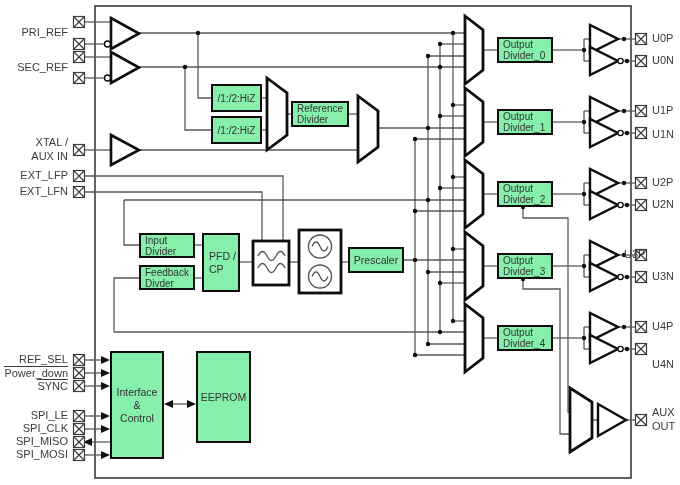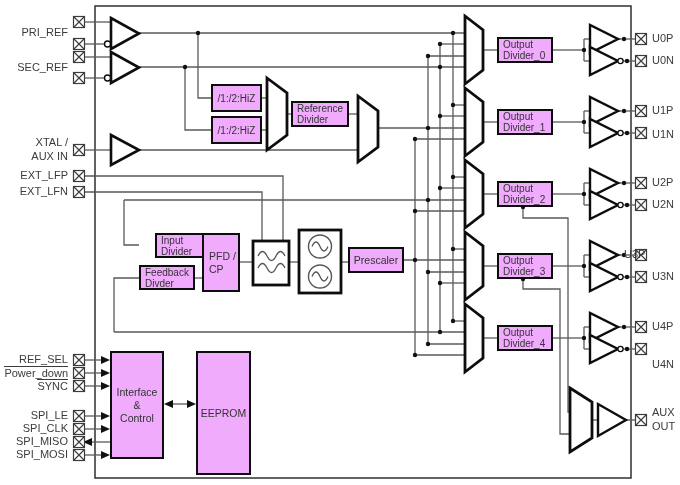--- a/index.html
+++ b/index.html
@@ -2,21 +2,21 @@
 <html><head>
 <meta charset="utf-8">
 <style>
   html,body{margin:0;padding:0;background:#ffffff;}
   #canvas{position:relative;width:680px;height:485px;background:#fff;overflow:hidden;
           font-family:"Liberation Sans","DejaVu Sans",sans-serif;color:#3b3b3b;}
   svg{position:absolute;left:0;top:0;}
   .lbl{position:absolute;font-size:11px;line-height:13px;white-space:nowrap;color:#3b3b3b;}
   .lbl.r{text-align:right;}
   .ovl{border-top:1.3px solid #3b3b3b;}
-  .blk{position:absolute;box-sizing:border-box;background:#f0abfc;border:2.6px solid #0d0d0d;
+  .blk{position:absolute;box-sizing:border-box;background:#86efac;border:2.6px solid #0d0d0d;
        display:flex;flex-direction:column;justify-content:center;font-size:10px;line-height:11px;
        color:#333;}
   .blk.ctr{align-items:center;text-align:center;}
   .blk.lft{align-items:flex-start;padding-left:4px;}
   .blk .ln{display:block;}
   .big{font-size:10.5px;line-height:13px;}
 </style>
 </head>
 <body>
 
@@ -346,21 +346,21 @@
 <div class="blk ctr" style="left:211px;top:84px;width:51px;height:28px;">
       <span class="ln">/1:/2:HiZ</span>
     </div>
 <div class="blk ctr" style="left:211px;top:116px;width:51px;height:28px;">
       <span class="ln">/1:/2:HiZ</span>
     </div>
 <div class="blk lft" style="left:291px;top:101px;width:58px;height:26px;">
   <span class="ln">Reference</span>
   <span class="ln">Divider</span>
 </div>
-<div class="blk lft" style="left:139px;top:233px;width:56px;height:25px;margin-left:16px;">
+<div class="blk lft" style="left:139px;top:233px;width:56px;height:25px;">
   <span class="ln">Input</span>
   <span class="ln">Divider</span>
 </div>
 <div class="blk lft" style="left:139px;top:265px;width:56px;height:25px;">
   <span class="ln">Feedback</span>
   <span class="ln">Divder</span>
 </div>
 <div class="blk ctr big" style="left:348px;top:247px;width:56px;height:26px;">
       <span class="ln">Prescaler</span>
     </div>
@@ -388,21 +388,21 @@
 <div class="blk lft" style="left:497px;top:325px;width:56px;height:26px;">
   <span class="ln">Output</span>
   <span class="ln">Divider_4</span>
 </div>
 
 <div class="blk ctr big" style="left:110px;top:351px;width:54px;height:108px;line-height:13px;">
   <span class="ln">Interface</span>
   <span class="ln">&amp;</span>
   <span class="ln">Control</span>
 </div>
-<div class="blk ctr big" style="left:196px;top:351px;width:55px;height:124px;">
+<div class="blk ctr big" style="left:196px;top:351px;width:55px;height:92px;">
       <span class="ln">EEPROM</span>
     </div>
 
 <div class="lbl r" style="right:612px;top:26px;">PRI_REF</div>
 <div class="lbl r" style="right:612px;top:61px;margin-left:27px;">SEC_REF</div>
 <div class="lbl r" style="right:612px;top:136px;text-align:right;">XTAL /</div>
 <div class="lbl r" style="right:612px;top:150px;">AUX IN</div>
 <div class="lbl r" style="right:612px;top:169px;">EXT_LFP</div>
 <div class="lbl r" style="right:612px;top:185px;">EXT_LFN</div>
 <div class="lbl r" style="right:612px;top:353px;">REF_SEL</div>

